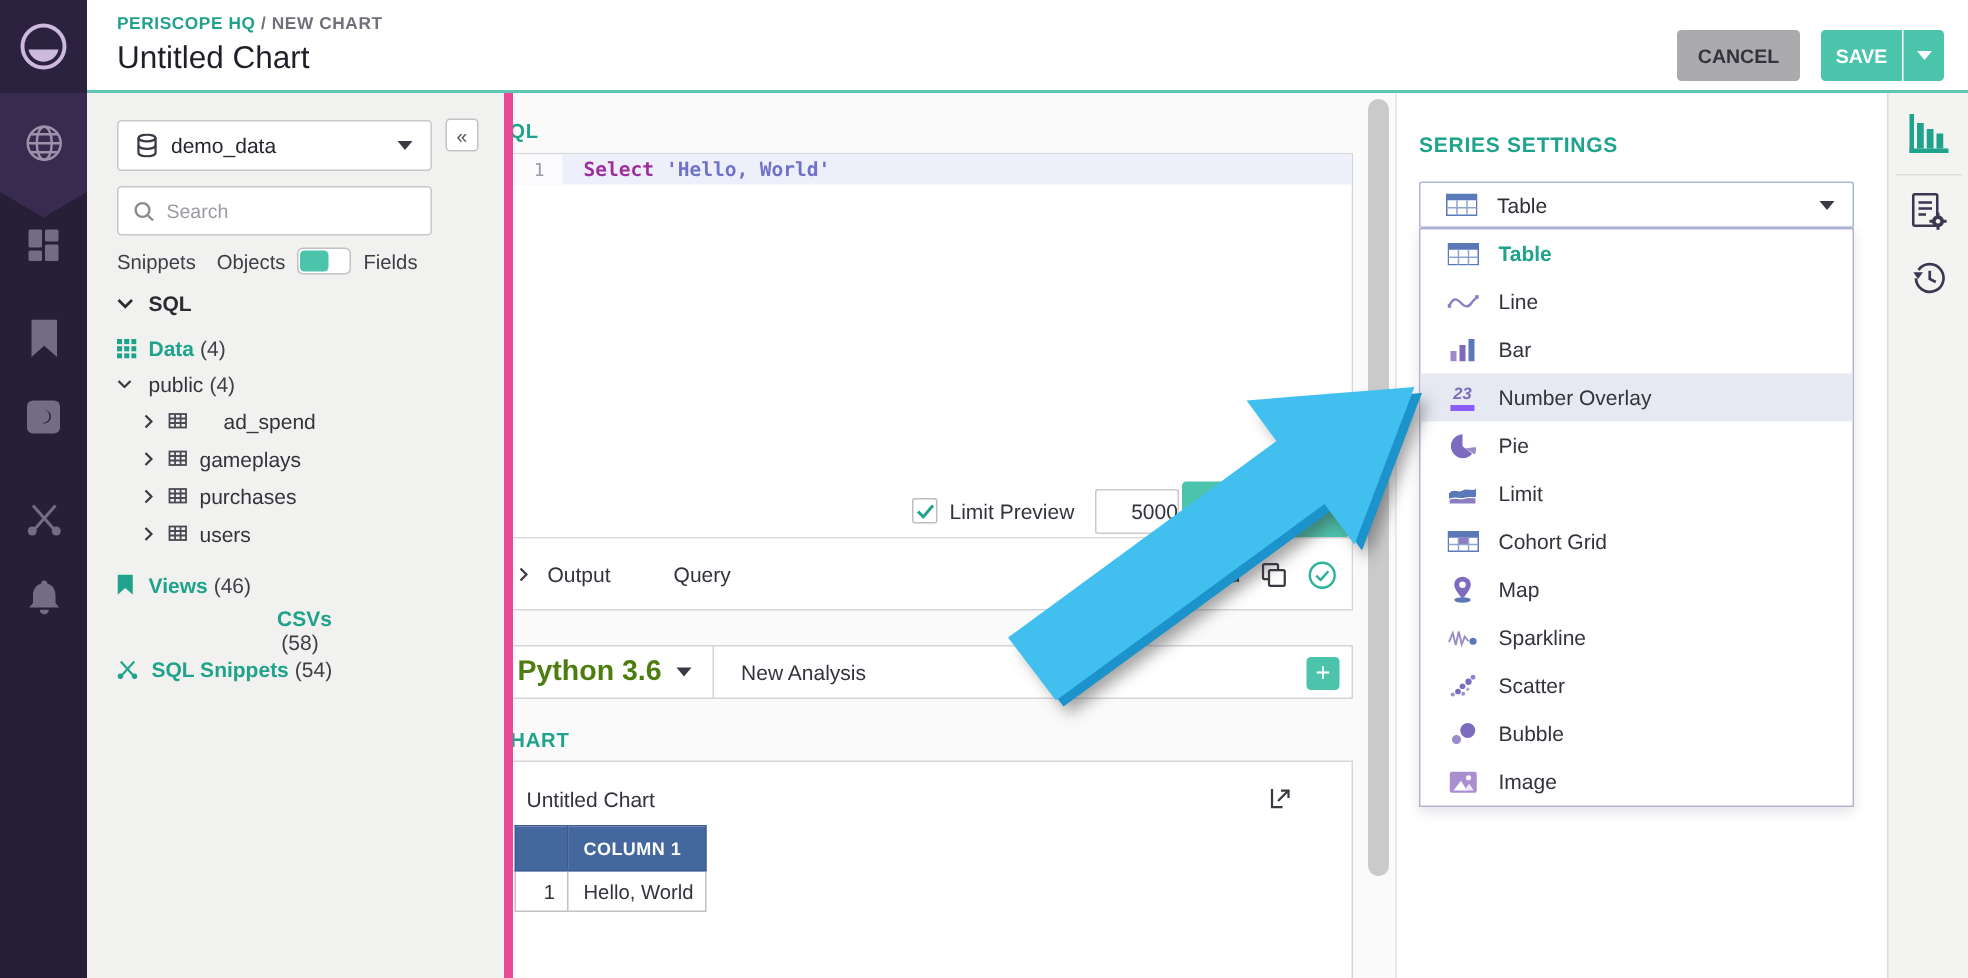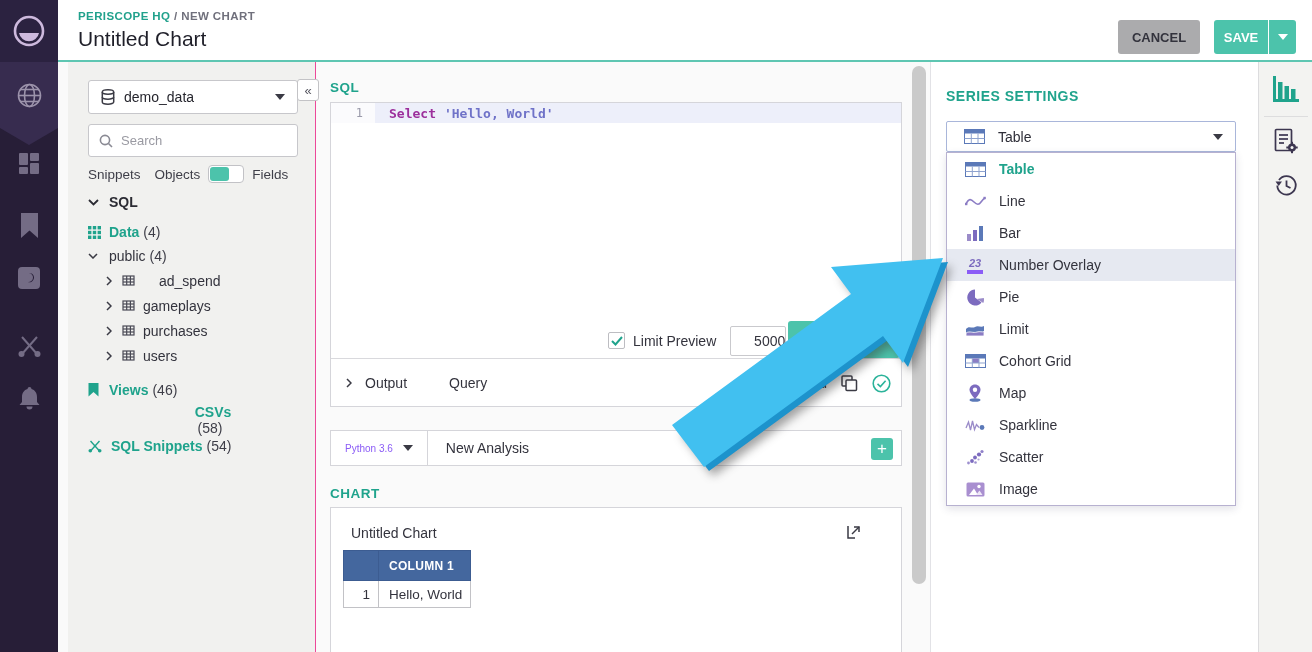--- a/index.html
+++ b/index.html
@@ -19,21 +19,21 @@
   .crumb .site { color:#21a18c; }
   .crumb .sep, .crumb .page { color:#70707c; }
   .page-title { position:absolute; left:20px; top:27px; font-size:21px; color:#1f1f29; }
   .btn-cancel { position:absolute; right:112px; top:20px; width:82px; height:34px; background:#ababad; border:none; border-radius:3px; color:#33333d; font-weight:bold; font-size:13px; font-family:inherit; cursor:pointer; }
   .btn-save-group { position:absolute; right:16px; top:20px; height:34px; display:flex; border-radius:3px; overflow:hidden; }
   .btn-save { width:54px; height:34px; background:#4cc3ab; border:none; color:#fff; font-weight:bold; font-size:13px; font-family:inherit; cursor:pointer; }
   .btn-save-caret { width:28px; height:34px; background:#4cc3ab; border:none; border-left:1px solid #ffffff; cursor:pointer; display:flex; align-items:center; justify-content:center; }
   .caret-down { width:0; height:0; border-left:5px solid transparent; border-right:5px solid transparent; border-top:6px solid #ffffff; }
 
   
-  .explorer { position:absolute; left:68px; top:62px; width:248px; height:590px; background:#f1f1ef; border-right:1px solid #ec4899; z-index:5; }
+  .explorer { position:absolute; left:58px; top:62px; width:284px; height:590px; background:#f1f1ef; border-right:6px solid #ec4899; z-index:5; }
   .db-select { position:absolute; left:20px; top:18px; width:210px; height:34px; background:#fff; border:1px solid #c7c7cb; border-radius:3px; display:flex; align-items:center; padding:0 12px; cursor:pointer; }
   .db-select .lbl { font-size:14px; color:#26262e; margin-left:9px; flex:1; }
   .dark-caret { width:0; height:0; border-left:5px solid transparent; border-right:5px solid transparent; border-top:6px solid #3a3a44; }
   .search-box { position:absolute; left:20px; top:62px; width:210px; height:33px; background:#fff; border:1px solid #c7c7cb; border-radius:3px; display:flex; align-items:center; padding:0 10px; }
   .search-box input { border:none; outline:none; font-size:13px; font-family:inherit; color:#701a75; margin-left:8px; width:160px; background:transparent; }
   .search-box input::placeholder { color:#9a9aa2; }
   .match-row { position:absolute; left:20px; top:103px; display:flex; align-items:center; font-size:13.5px; color:#3e3e48; }
   .toggle { width:36px; height:18px; border:1px solid #c2c2c6; border-radius:4px; background:#fff; margin:0 8px; position:relative; cursor:pointer; }
   .toggle .knob { position:absolute; left:1px; top:1px; width:19px; height:14px; background:#4cc3ab; border-radius:3px; }
   .tree { position:absolute; left:0; top:128px; width:260px; font-size:14px; color:#33333d; }
@@ -59,21 +59,21 @@
   .limit-input { width:56px; height:30px; border:1px solid #c9c9cd; border-radius:2px; text-align:right; font-size:14px; color:#33333d; font-family:inherit; margin-left:14px; outline:none; }
   .run-btn { position:absolute; left:457px; top:218px; width:112px; height:37px; background:#4cc3ab; border:none; border-radius:3px; cursor:pointer; }
   .sql-footer { position:absolute; left:0; top:255px; width:570px; height:48px; border-top:1px solid #d9d9dd; display:flex; align-items:center; background:#fff; }
   .sql-footer .chev { margin-left:15px; }
   .tab-lbl { font-size:14px; color:#33333d; margin-left:13px; cursor:pointer; }
   .tab-lbl.q { margin-left:42px; }
   .status-right { position:absolute; right:10px; top:0; height:48px; display:flex; align-items:center; }
   .status-frag { font-size:14px; color:#33333d; margin-right:14px; }
 
   .python-card { left:330px; top:430px; width:572px; height:36px; display:flex; align-items:center; }
-  .py-runtime { font-size:10px; font-weight:normal; color:#8b5cf6; margin-left:14px; cursor:pointer; }
+  .py-runtime { font-size:19px; font-weight:bold; color:#4d7c0f; margin-left:14px; cursor:pointer; }
   .py-caret { margin:0 14px 0 10px; }
   .py-divider { width:1px; height:36px; background:#d5d5da; }
   .py-title { font-size:14px; color:#33333d; margin-left:18px; }
   .add-btn { position:absolute; right:8px; top:7px; width:22px; height:22px; background:#4cc3ab; border:none; border-radius:3px; color:#fff; font-size:17px; line-height:20px; cursor:pointer; font-family:inherit; }
 
   .chart-card { left:330px; top:507px; width:572px; height:146px; }
   .chart-title { position:absolute; left:20px; top:17px; font-size:14px; color:#33333d; }
   .expand-btn { position:absolute; left:514px; top:16px; width:18px; height:18px; background:none; border:none; cursor:pointer; padding:0; }
   .preview-table { position:absolute; left:12px; top:42px; border-collapse:collapse; }
   .preview-table th { background:#44679e; color:#fff; font-size:12px; font-weight:bold; letter-spacing:.3px; height:30px; border:1px solid #3c5c91; }
@@ -527,20 +527,29 @@
           <circle cx="9" cy="8.5" r="1.9"></circle>
               <circle cx="13" cy="5.5" r="2.1"></circle>
               <circle cx="16" cy="2.5" r="1.6" opacity=".85"></circle>
               <circle cx="12.5" cy="10.5" r="1.1" opacity=".6"></circle>
             </svg>
           </span>
         <span class="lbl">Scatter</span>
       </div>
       <div class="opt">
         <span class="icobox">
+            <svg width="17" height="16" viewBox="0 0 17 16">
+          <circle cx="4" cy="12" r="3" fill="#9b8cc9"></circle>
+              <circle cx="11.5" cy="6" r="5" fill="#7c6bbf"></circle>
+            </svg>
+          </span>
+        <span class="lbl">Bubble</span>
+      </div>
+      <div class="opt">
+        <span class="icobox">
             <svg width="19" height="15" viewBox="0 0 19 15">
           <rect x="0.5" y="0.5" width="18" height="14" rx="1.5" fill="#a98fd0"></rect>
           <circle cx="13" cy="4.5" r="1.7" fill="#fff"></circle>
           <path d="M3,13 L8,6.5 L12,13 Z" fill="#fff"></path>
               <path d="M10,13 L13.5,8.5 L16.5,13 Z" fill="#efe8f7"></path>
             </svg>
           </span>
         <span class="lbl">Image</span>
       </div>
     </div>

